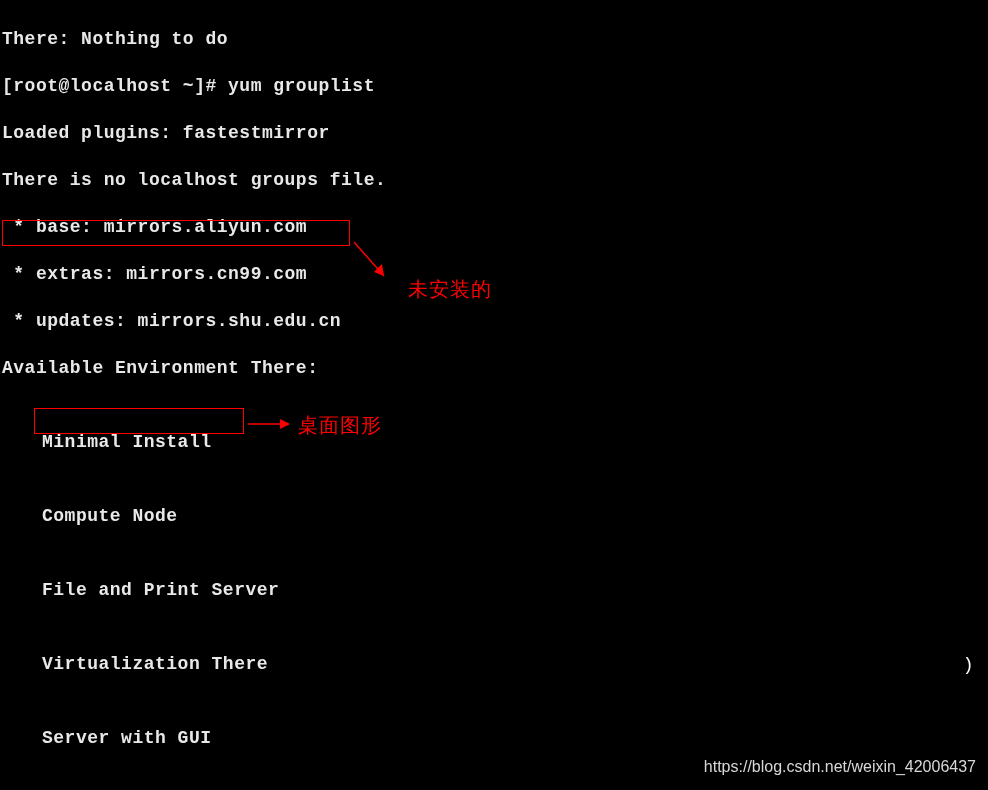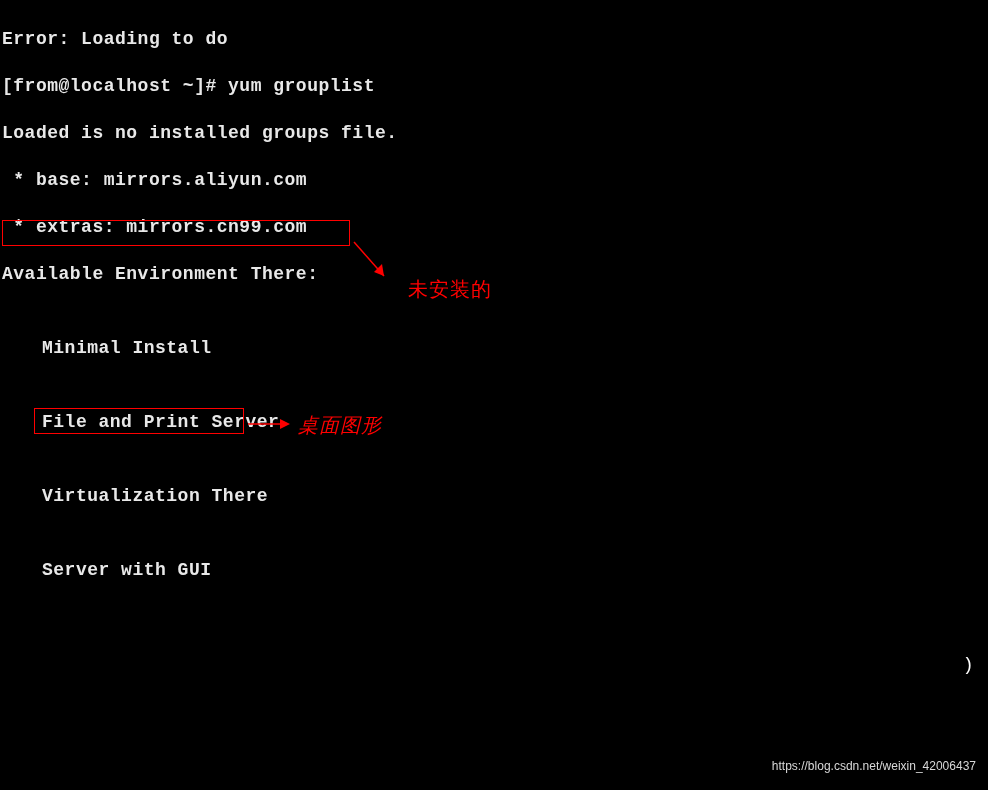--- a/index.html
+++ b/index.html
@@ -42,62 +42,65 @@
     }
     .anno {
       position: absolute;
       color: #ff0000;
       font-family: sans-serif;
       font-size: 20px;
       font-weight: normal;
       letter-spacing: 1px;
     }
     .anno1 { left: 408px; top: 278px; text-align: right; }
-    .anno2 { left: 298px; top: 414px; font-style: italic; }
+    .anno2 { left: 298px; top: 414px; }
     .arrow1 {
       position: absolute;
       left: 352px;
       top: 240px;
       pointer-events: none;
     }
     .arrow2 {
       position: absolute;
       left: 246px;
       top: 414px;
       pointer-events: none;
     }
     .watermark {
       position: absolute;
       right: 12px;
       bottom: 12px;
       color: #d8d8d8;
       font-family: Arial, sans-serif;
-      font-size: 12px;
+      font-size: 16px;
       font-weight: normal;
       letter-spacing: 0;
     }
     .cursor-mark {
       position: absolute;
       right: 14px;
       top: 654px;
       color: #fff;
       font-weight: normal;
     }
   </style>
 </head>
 <body>
 
 <div class="terminal">
-<span class="line">Error: Loading to do</span>
-<span class="line">[from@localhost ~]# yum grouplist</span>
-<span class="line">Loaded is no installed groups file.</span>
+<span class="line">There: Nothing to do</span>
+<span class="line">[root@localhost ~]# yum grouplist</span>
+<span class="line">Loaded plugins: fastestmirror</span>
+<span class="line">There is no localhost groups file.</span>
 <span class="line"> * base: mirrors.aliyun.com</span>
 <span class="line"> * extras: mirrors.cn99.com</span>
+<span class="line"> * updates: mirrors.shu.edu.cn</span>
 <span class="line">Available Environment There:</span>
 <span class="line indent2">Minimal Install</span>
+<span class="line indent2">Compute Node</span>
 <span class="line indent2">File and Print Server</span>
 <span class="line indent2">Virtualization There</span>
 <span class="line indent2">Server with GUI</span>
 
 
 
 
 
 
 

